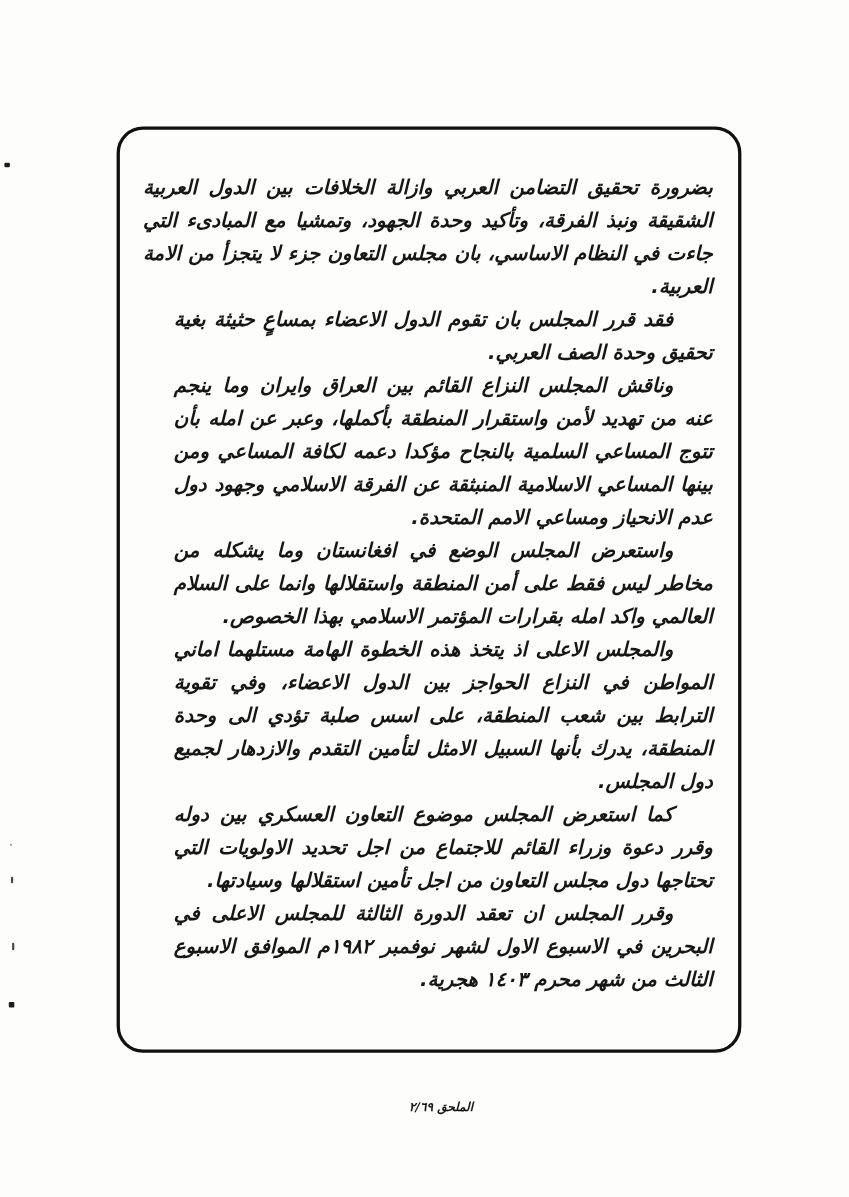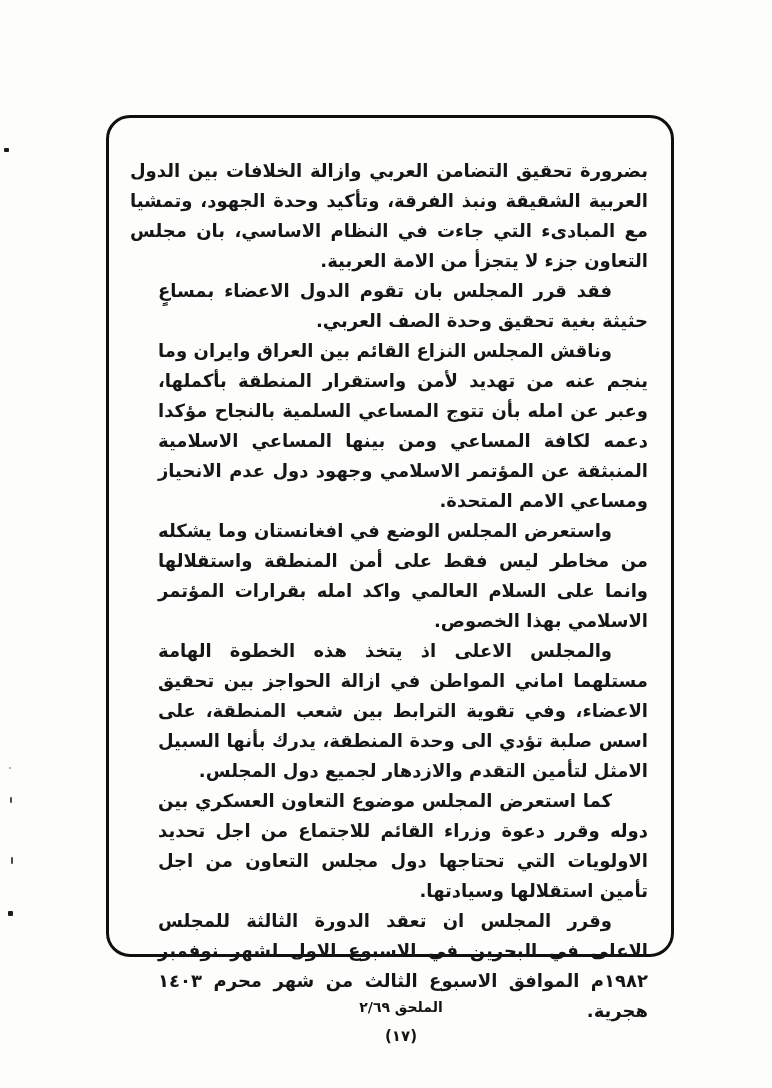--- a/index.html
+++ b/index.html
@@ -3,20 +3,21 @@
 <meta charset="utf-8">
 <style>
   html, body { margin:0; padding:0; }
   .page {
     position:relative;
     width:772px;
     height:1088px;
     background:#fdfdfc;
     overflow:hidden;
     font-family:"DejaVu Sans", sans-serif;
+    font-style:italic;
   }
   .frame {
     position:absolute;
     left:106px;
     top:115px;
     width:568px;
     height:842px;
     box-sizing:border-box;
     border:3px solid #101010;
     border-radius:24px;
@@ -40,21 +41,21 @@
   .footer {
     position:absolute;
     top:997px;
     left:30px;
     right:0;
     text-align:center;
     direction:rtl;
     font-weight:700;
     color:#141414;
   }
-  .appendix { font-size:14px; line-height:20px; }
+  .appendix { font-size:11px; line-height:20px; }
   .pagenum  { font-size:15px; line-height:20px; margin-top:9px; }
   .speck { position:absolute; background:#1c1c1c; border-radius:1px; }
   .speck.s1 { left:4px;  top:148px; width:5px; height:4px; }
   .speck.s2 { left:9px;  top:767px; width:2px; height:2px; opacity:.45; }
   .speck.s3 { left:10px; top:797px; width:2px; height:6px; opacity:.8; }
   .speck.s4 { left:11px; top:857px; width:2px; height:7px; opacity:.8; }
   .speck.s5 { left:8px;  top:911px; width:5px; height:5px; }
 </style>
 </head>
 <body>
@@ -65,25 +66,24 @@
   <span class="speck s2"></span>
   <span class="speck s3"></span>
   <span class="speck s4"></span>
   <span class="speck s5"></span>
 
   <div class="frame"></div>
 
   <div class="content" dir="rtl">
     <p>بضرورة تحقيق التضامن العربي وازالة الخلافات بين الدول العربية الشقيقة ونبذ الفرقة، وتأكيد وحدة الجهود، وتمشيا مع المبادىء التي جاءت في النظام الاساسي، بان مجلس التعاون جزء لا يتجزأ من الامة العربية.</p>
     <p class="indent">فقد قرر المجلس بان تقوم الدول الاعضاء بمساعٍ حثيثة بغية تحقيق وحدة الصف العربي.</p>
-    <p class="indent">وناقش المجلس النزاع القائم بين العراق وايران وما ينجم عنه من تهديد لأمن واستقرار المنطقة بأكملها، وعبر عن امله بأن تتوج المساعي السلمية بالنجاح مؤكدا دعمه لكافة المساعي ومن بينها المساعي الاسلامية المنبثقة عن المؤتمر الاسلامي وجهود دول عدم الانحياز ومساعي الامم المتحدة.</p>
+    <p class="indent">وناقش المجلس النزاع القائم بين العراق وايران وما ينجم عنه من تهديد لأمن واستقرار المنطقة بأكملها، وعبر عن امله بأن تتوج المساعي السلمية بالنجاح مؤكدا دعمه لكافة المساعي ومن بينها المساعي الاسلامية المنبثقة عن الفرقة الاسلامي وجهود دول عدم الانحياز ومساعي الامم المتحدة.</p>
     <p class="indent">واستعرض المجلس الوضع في افغانستان وما يشكله من مخاطر ليس فقط على أمن المنطقة واستقلالها وانما على السلام العالمي واكد امله بقرارات المؤتمر الاسلامي بهذا الخصوص.</p>
-    <p class="indent">والمجلس الاعلى اذ يتخذ هذه الخطوة الهامة مستلهما اماني المواطن في ازالة الحواجز بين تحقيق الاعضاء، وفي تقوية الترابط بين شعب المنطقة، على اسس صلبة تؤدي الى وحدة المنطقة، يدرك بأنها السبيل الامثل لتأمين التقدم والازدهار لجميع دول المجلس.</p>
+    <p class="indent">والمجلس الاعلى اذ يتخذ هذه الخطوة الهامة مستلهما اماني المواطن في النزاع الحواجز بين الدول الاعضاء، وفي تقوية الترابط بين شعب المنطقة، على اسس صلبة تؤدي الى وحدة المنطقة، يدرك بأنها السبيل الامثل لتأمين التقدم والازدهار لجميع دول المجلس.</p>
     <p class="indent">كما استعرض المجلس موضوع التعاون العسكري بين دوله وقرر دعوة وزراء القائم للاجتماع من اجل تحديد الاولويات التي تحتاجها دول مجلس التعاون من اجل تأمين استقلالها وسيادتها.</p>
     <p class="indent">وقرر المجلس ان تعقد الدورة الثالثة للمجلس الاعلى في البحرين في الاسبوع الاول لشهر نوفمبر ١٩٨٢م الموافق الاسبوع الثالث من شهر محرم ١٤٠٣ هجرية.</p>
   </div>
 
   <div class="footer" dir="rtl">
     <div class="appendix">الملحق ٢/٦٩</div>
-    <div class="pagenum">(١٧)</div>
   </div>
 
 </div>
 
 </body></html>

